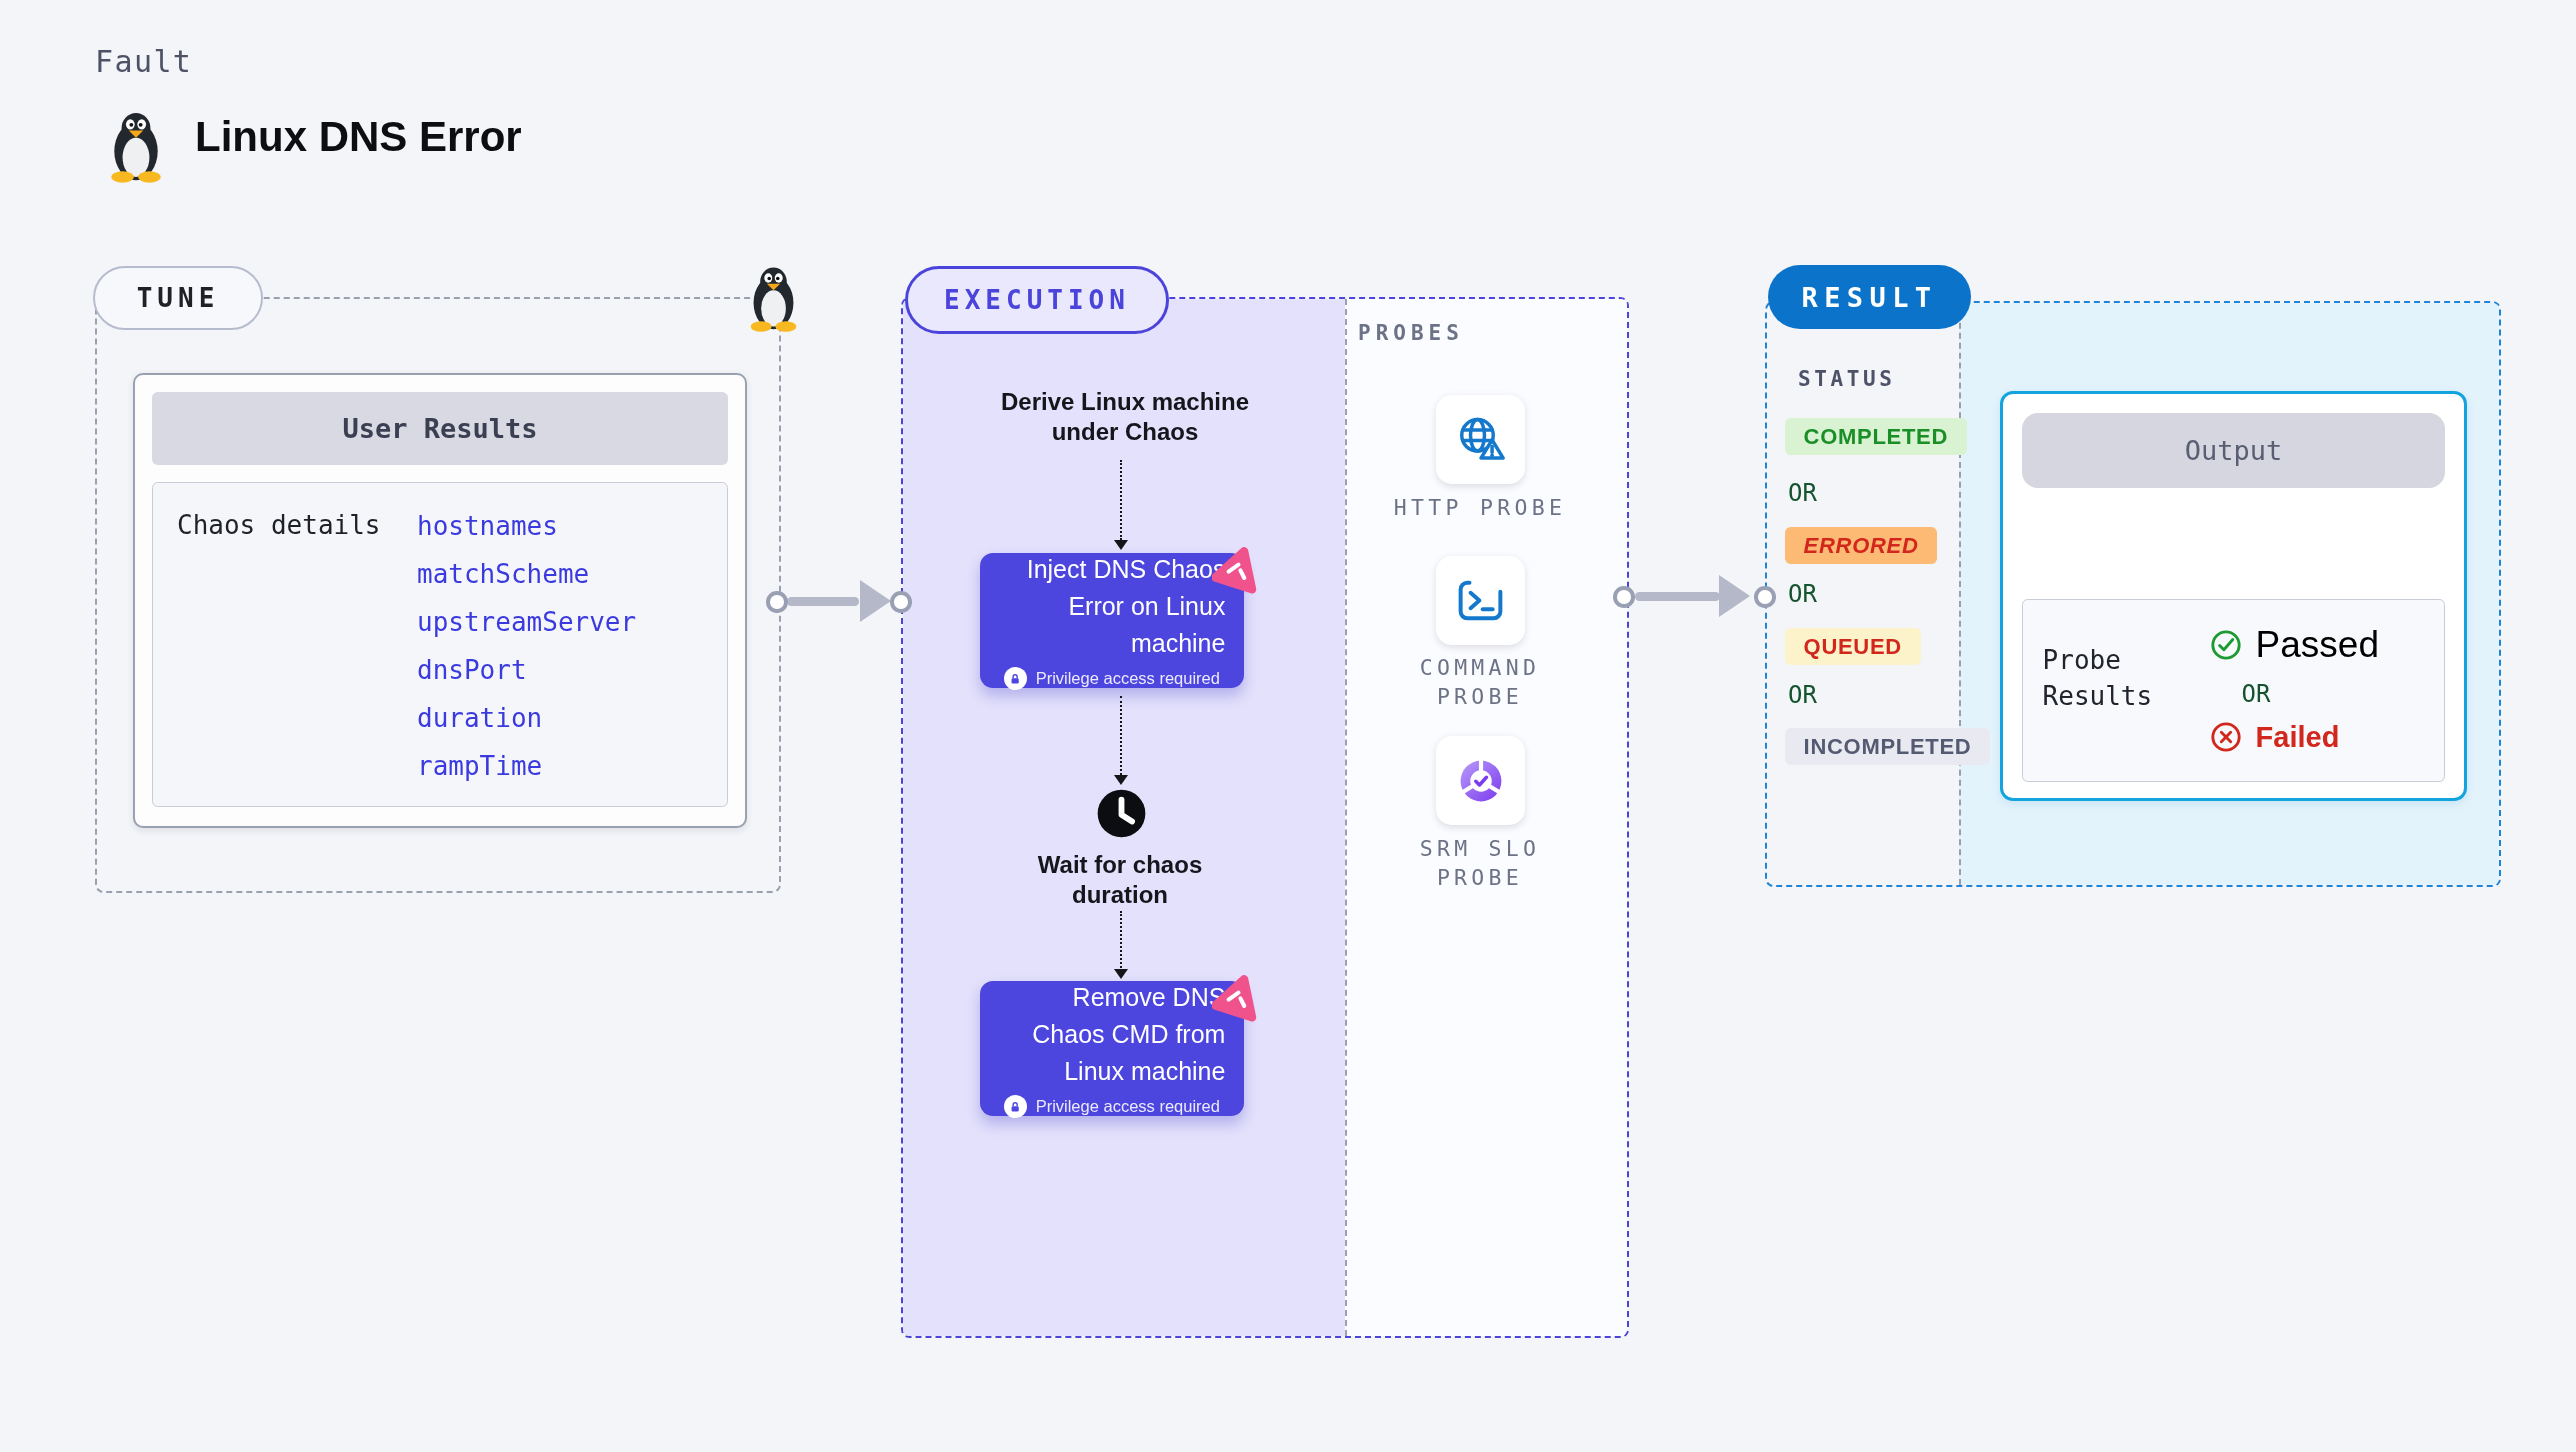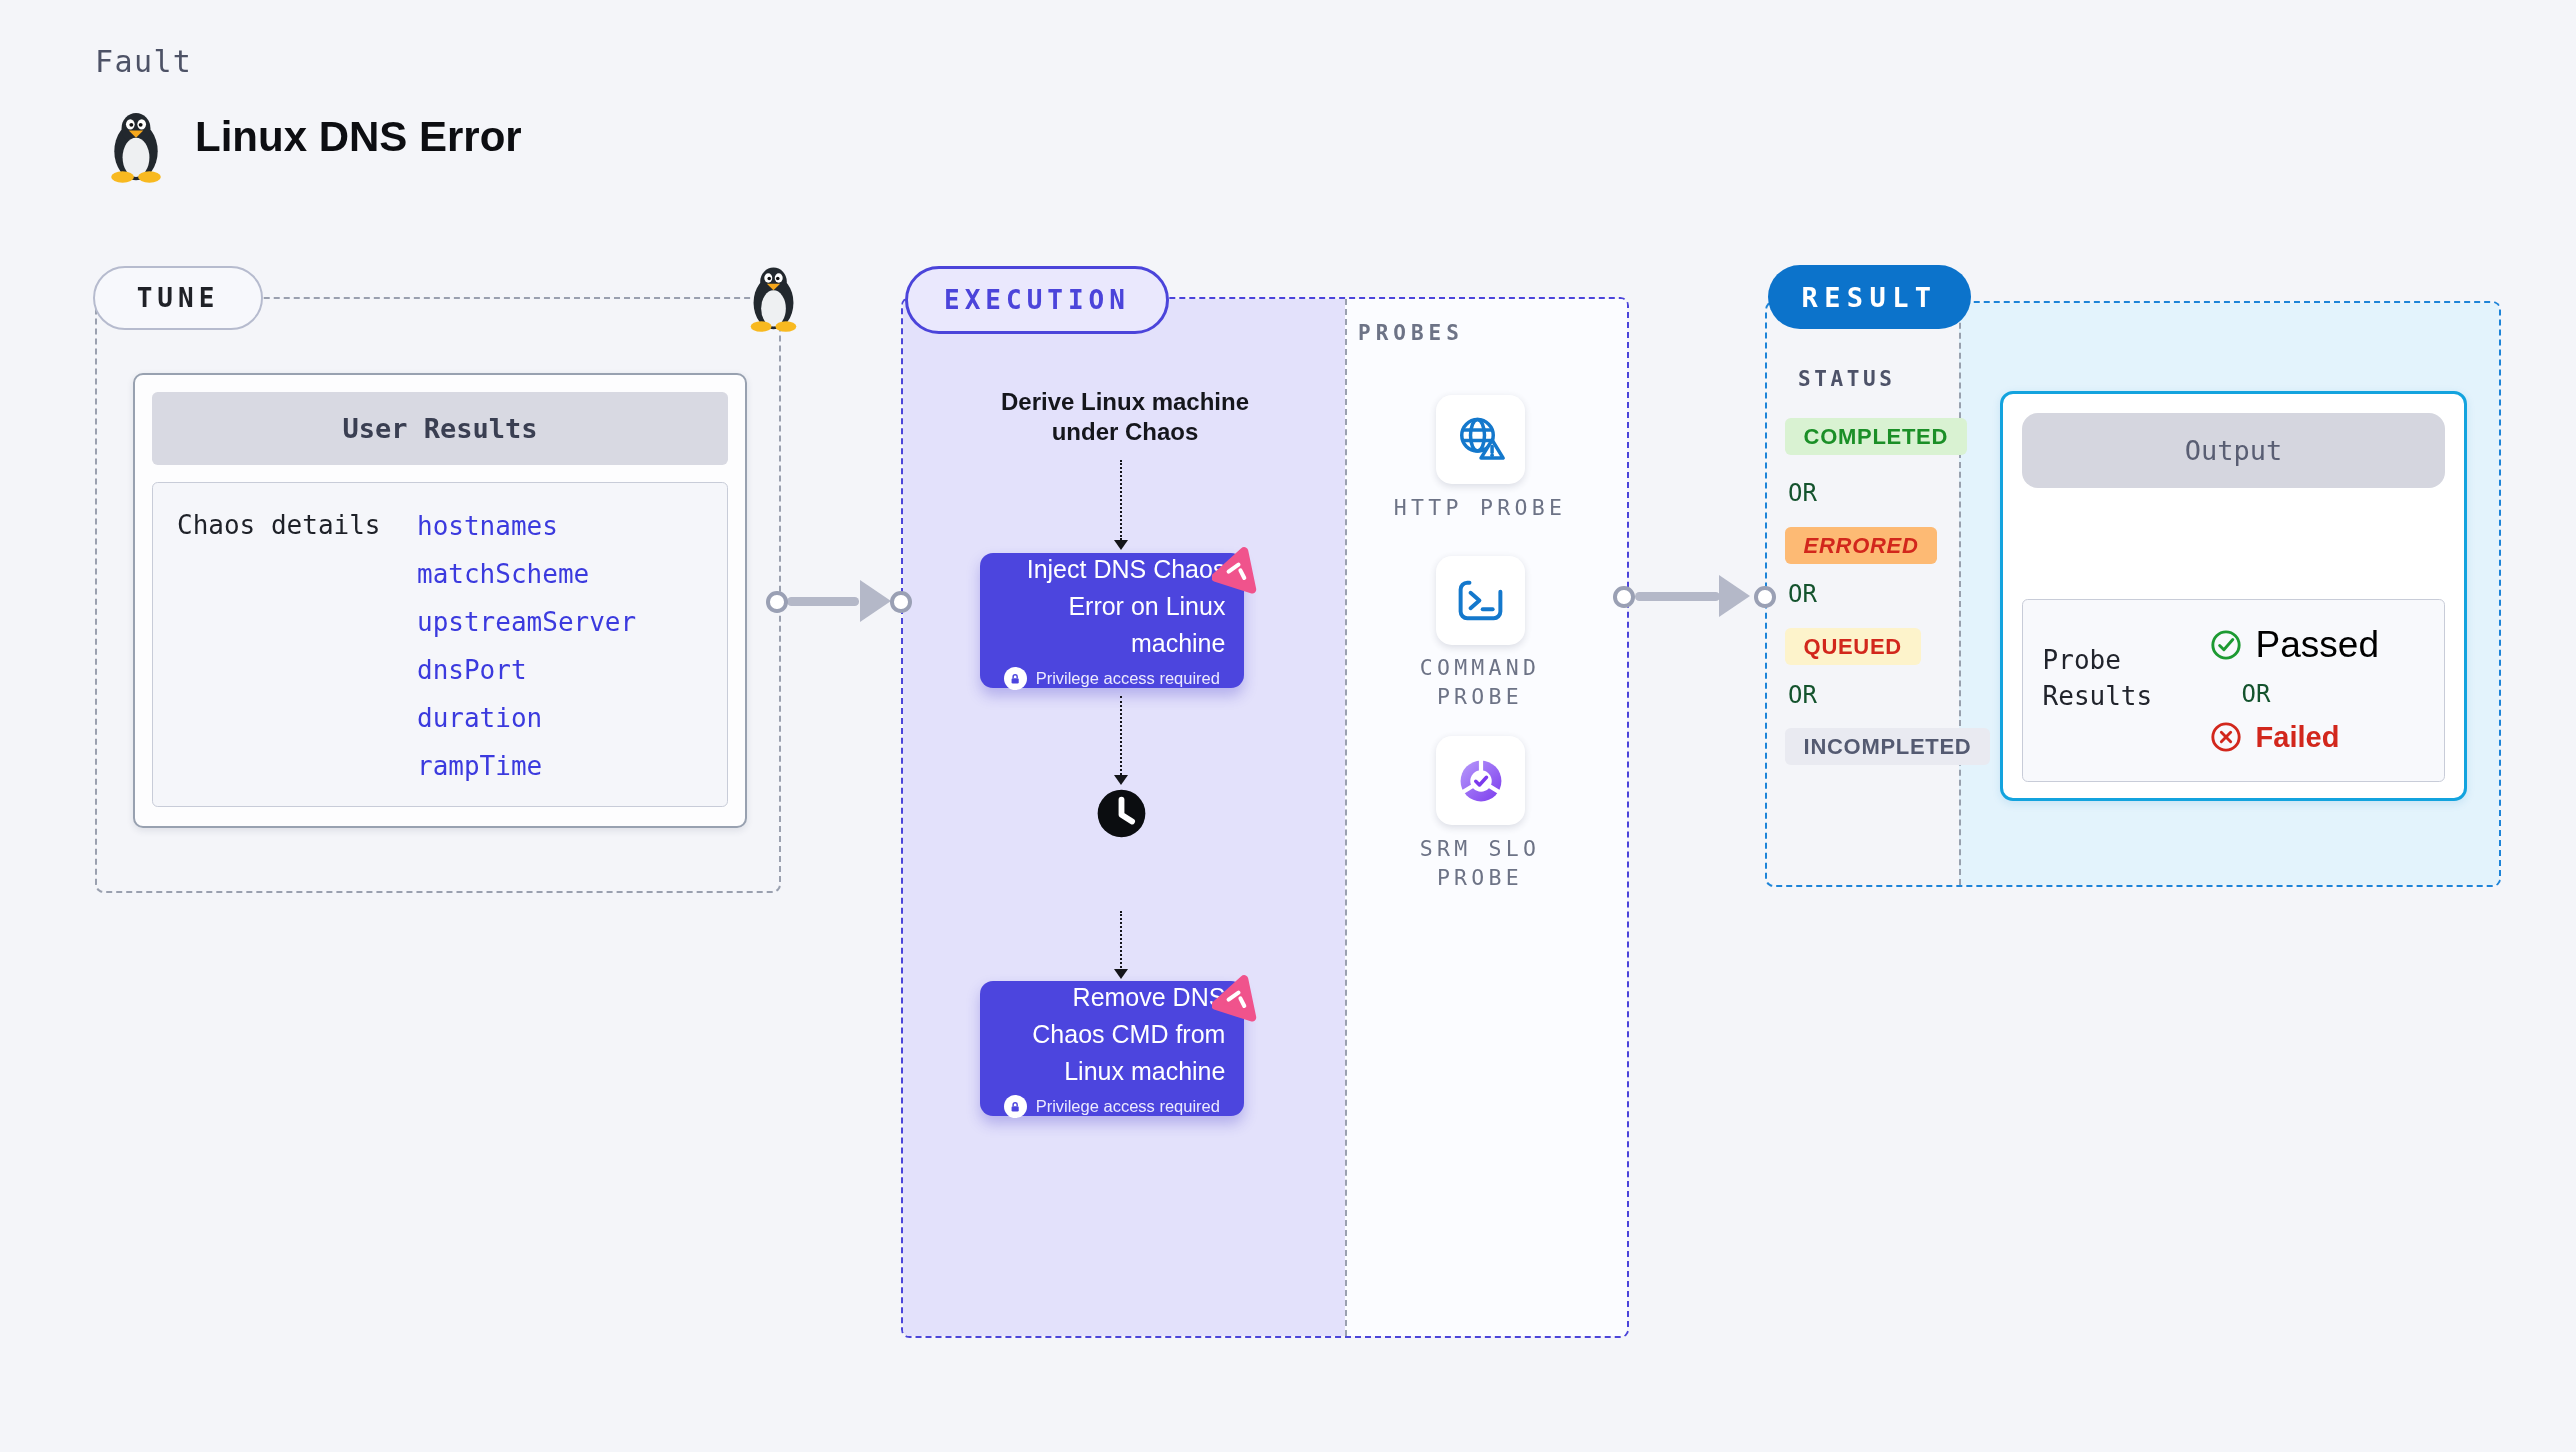--- a/index.html
+++ b/index.html
@@ -160,20 +160,21 @@
     <path d="M15 27 L21 19 M24 23 L29 28" stroke="#ffffff" stroke-width="3.4" stroke-linecap="round" fill="none" transform="rotate(18 22 22)"></path>
   </svg>
 
   <div class="abs dot-line" style="left:1120px;top:696px;height:79px;"></div>
   <div class="abs dot-head" style="left:1114px;top:775px;"></div>
 
   <svg class="abs" style="left:1095px;top:787px;width:53px;height:53px;" viewBox="0 0 40 40">
     <circle cx="20" cy="20" r="18" fill="#0b0d10"></circle>
     <path d="M20 9.5 V21 L28 26" stroke="#ffffff" stroke-width="4.4" fill="none" stroke-linecap="round" stroke-linejoin="round"></path>
   </svg>
+  <div class="abs sans flow-text" style="left:991px;top:850px;width:258px;">Wait for chaos duration</div>
 
   <div class="abs dot-line" style="left:1120px;top:911px;height:57px;"></div>
   <div class="abs dot-head" style="left:1114px;top:969px;"></div>
 
   <div class="abs chaos-node" style="left:980px;top:981px;">
     <div class="sans node-label">Remove DNS Chaos CMD from Linux machine</div>
     <div class="priv-row">
       <span class="priv-circle">
         <svg width="14.3" height="14.3" viewBox="0 0 24 24">
             <rect x="6" y="10.5" width="12" height="9" rx="2.2" fill="#4c45de"></rect>

